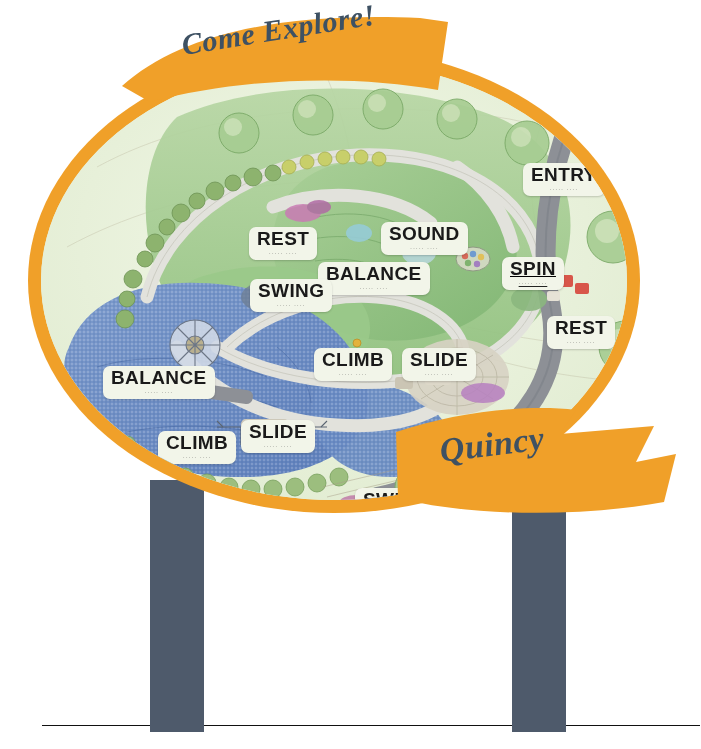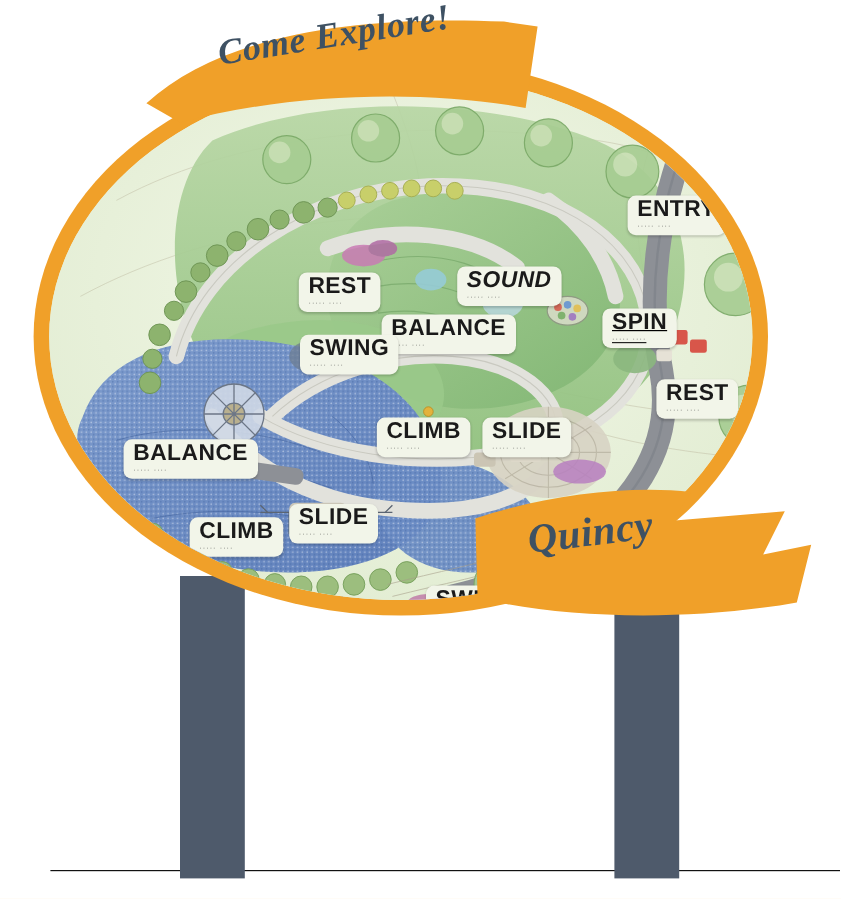--- a/index.html
+++ b/index.html
@@ -37,21 +37,21 @@
   .ribbon-text{position:absolute;white-space:nowrap;
     font-family:"Liberation Serif", serif;font-style:italic;font-weight:bold;
     color:#3e5163;letter-spacing:.5px;}
   #come-explore-text{left:62px;top:12px;font-size:30px;
     transform:rotate(-9deg);transform-origin:left center;}
   #quincy-text{left:44px;top:26px;font-size:34px;
     transform:rotate(-7deg);transform-origin:left center;}
 
   
   .label{position:absolute;background:#f2f5e9;border-radius:7px;
-         padding:2px 8px 3px 8px;
+         padding:2px 8px 3px 8px;text-align:center;
          box-shadow:0 1px 2px rgba(0,0,0,.18);}
   .label .t{display:block;font-size:19px;font-weight:bold;color:#1a1a1a;
             line-height:20px;letter-spacing:.4px;
             font-family:"Liberation Sans", sans-serif;}
   .label .s{display:block;font-size:6px;color:#3a3a3a;line-height:8px;
             letter-spacing:.9px;opacity:.85;
             font-family:"Liberation Sans", sans-serif;}
 
   
   #arlington{position:absolute;left:196px;top:434px;width:96px;text-align:center;}
@@ -315,21 +315,21 @@
 
       <div id="label-layer">
           <div class="label" style="left: 482px; top: 102px;">
             <span class="t">ENTRY</span>
             <span class="s">····· ····</span>
           </div>
           <div class="label" style="left: 208px; top: 166px;">
             <span class="t">REST</span>
             <span class="s">····· ····</span>
           </div>
-          <div class="label" style="left: 340px; top: 161px; font-style: italic;">
+          <div class="label" style="left: 340px; top: 161px;">
             <span class="t">SOUND</span>
             <span class="s">····· ····</span>
           </div>
           <div class="label" style="left: 461px; top: 196px; text-decoration: underline;">
             <span class="t">SPIN</span>
             <span class="s">····· ····</span>
           </div>
           <div class="label" style="left: 277px; top: 201px;">
             <span class="t">BALANCE</span>
             <span class="s">····· ····</span>

